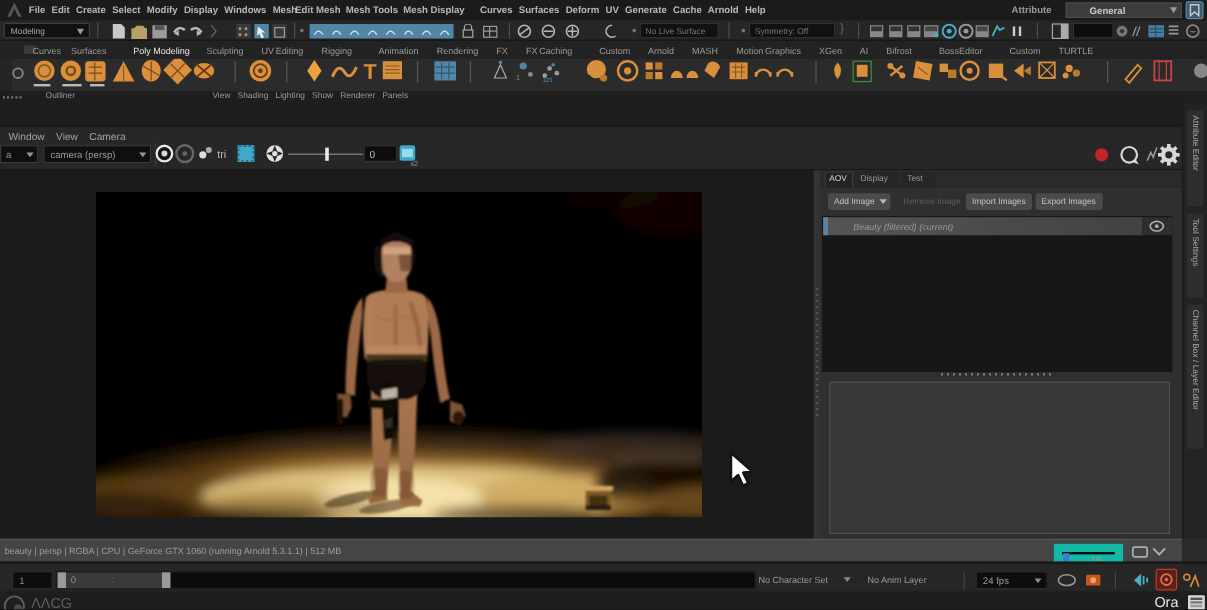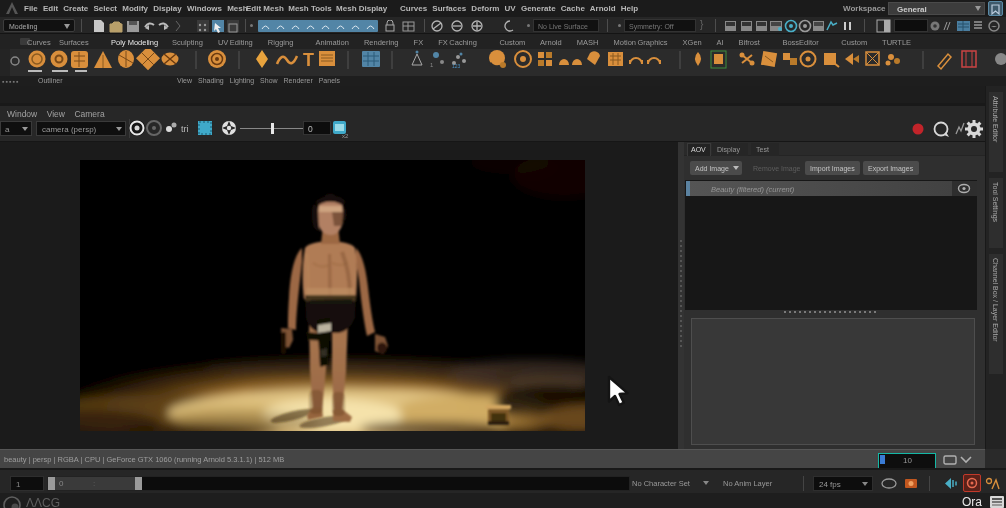--- a/index.html
+++ b/index.html
@@ -14,23 +14,23 @@
 <body>
 <div id="root">
 
 <div class="abs" id="menubar" style="left:0;top:0;width:1006px;height:17px;background:#1b1b1b;font-weight:bold;">
   <svg class="abs" style="left:5px;top:2px;" width="14" height="13" viewBox="0 0 14 13">
         <path d="M7,0 L13,12 L10,12 L7,5 L4,12 L1,12 Z" fill="#555"></path>
       </svg>
   <div class="abs mtxt" style="left:24px;top:4px;white-space:nowrap;word-spacing:3px;">File Edit Create Select Modify Display Windows Mesh</div>
   <div class="abs mtxt" style="left:246px;top:4px;white-space:nowrap;">Edit&nbsp;Mesh&nbsp;&nbsp;Mesh&nbsp;Tools&nbsp;&nbsp;Mesh&nbsp;Display</div>
   <div class="abs mtxt" style="left:400px;top:4px;white-space:nowrap;word-spacing:3px;">Curves Surfaces Deform UV Generate Cache Arnold Help</div>
-  <div class="abs mtxt" style="left:843px;top:4px;color:#999;">Workspace</div>
+  <div class="abs mtxt" style="left:843px;top:4px;color:#999;">Attribute</div>
   <div class="abs" style="left:888px;top:2px;width:97px;height:13px;background:#3c3c3c;border:1px solid #4a4a4a;">
-    <div class="abs" style="left:8px;top:2px;font-size:8px;color:#ccc;text-align:center;">General</div>
+    <div class="abs" style="left:19px;top:2px;font-size:8px;color:#ccc;text-align:center;">General</div>
     <div class="abs" style="right:3px;top:3px;width:0;height:0;border-left:3.5px solid transparent;border-right:3.5px solid transparent;border-top:5px solid #999;"></div>
   </div>
   <div class="abs" style="left:988px;top:1px;width:15px;height:15px;background:#3f5a6b;border:1px solid #5a8aa6;border-radius:2px;">
     <svg width="13" height="13" viewBox="0 0 13 13">
           <path d="M3,2 h7 v9 l-3.5,-3 L3,11 Z" fill="none" stroke="#bcd" stroke-width="1.2"></path>
         </svg>
   </div>
 </div>
 
 <div class="abs" id="statusline" style="left:0;top:17px;width:1006px;height:17px;background:#262626;border-bottom:1px solid #141414;">
@@ -505,21 +505,21 @@
   <div class="abs" style="left:13px;top:96px;font-size:7px;color:#aaa;transform:rotate(90deg);transform-origin:0 0;white-space:nowrap;">Tool Settings</div>
   <div class="abs" style="left:3px;top:168px;width:14px;height:120px;background:#2e2e2e;"></div>
   <div class="abs" style="left:13px;top:172px;font-size:7px;color:#aaa;transform:rotate(90deg);transform-origin:0 0;white-space:nowrap;">Channel Box / Layer Editor</div>
   <div class="abs" style="left:5px;top:364px;width:3px;height:13px;background:#999;"></div>
   <div class="abs" style="left:10px;top:364px;width:3px;height:13px;background:#999;"></div>
   <div class="abs" style="left:15px;top:364px;width:3px;height:13px;background:#999;"></div>
 </div>
 
 <div class="abs" id="statusbar" style="left:0;top:449px;width:985px;height:19px;background:#454545;border-top:1px solid #565656;">
   <div class="abs" style="left:4px;top:5px;font-size:7.5px;color:#9e9e9e;white-space:nowrap;">beauty | persp | RGBA | CPU | GeForce GTX 1060 (running Arnold 5.3.1.1) | 512 MB</div>
-  <div class="abs" style="left:878px;top:3px;width:58px;height:16px;background:#0e0e0e;border:1px solid #14b8a6;">
+  <div class="abs" style="left:878px;top:3px;width:58px;height:16px;background:#0e0e0e;border:7px solid #14b8a6;">
     <div class="abs" style="left:1px;top:1px;width:5px;height:9px;background:#3a7bd5;"></div>
     <div class="abs" style="left:24px;top:2px;font-size:8px;color:#999;">10</div>
   </div>
   <svg class="abs" style="left:943px;top:4px;" width="14" height="12" viewBox="0 0 14 12">
         <rect x="1" y="2" width="12" height="8" rx="1.5" fill="none" stroke="#b0b0b0" stroke-width="1.4"></rect>
       </svg>
   <svg class="abs" style="left:960px;top:6px;" width="12" height="8" viewBox="0 0 12 8">
         <path d="M1,1 L6,6 L11,1" fill="none" stroke="#b0b0b0" stroke-width="1.6"></path>
       </svg>
 </div>

